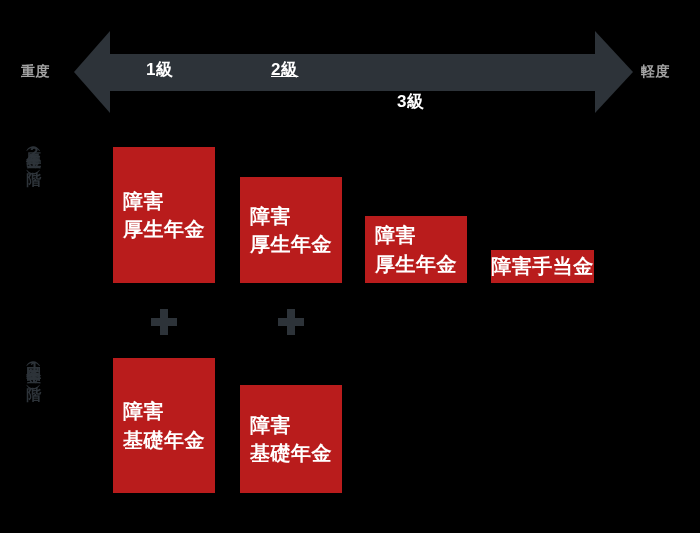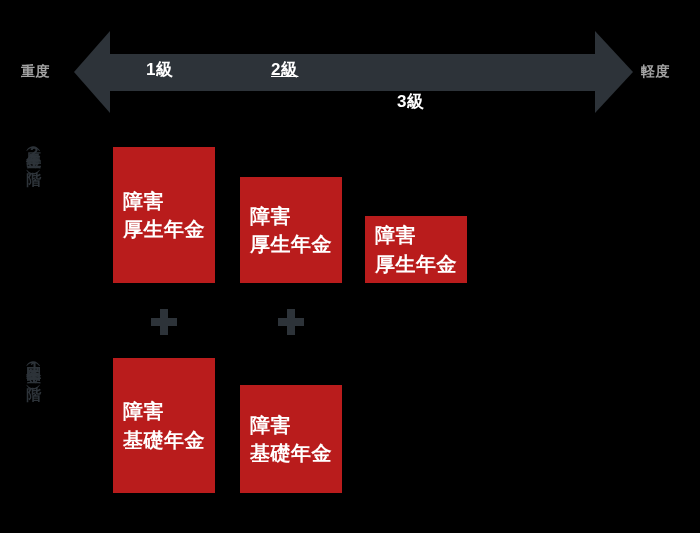--- a/index.html
+++ b/index.html
@@ -151,20 +151,23 @@
 厚生年金</span>
   </div>
   <div class="block" id="block-kosei-2">
     <span>障害
 厚生年金</span>
   </div>
   <div class="block" id="block-kosei-3">
     <span>障害
 厚生年金</span>
   </div>
+  <div class="block" id="block-teate">
+    <span>障害手当金</span>
+  </div>
 
   <div class="plus-sign" id="plus-sign-1"></div>
   <div class="plus-sign" id="plus-sign-2"></div>
 
   <div class="block" id="block-kiso-1">
     <span>障害
 基礎年金</span>
   </div>
   <div class="block" id="block-kiso-2">
     <span>障害

